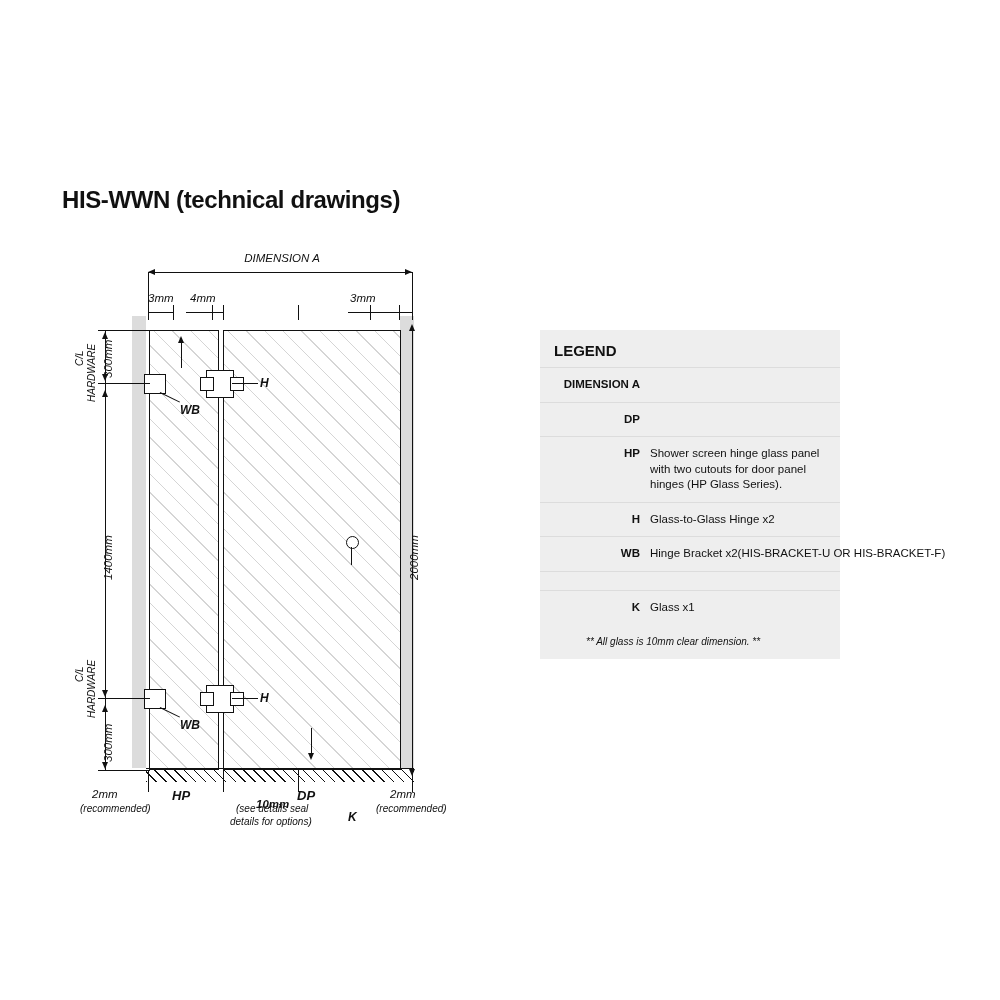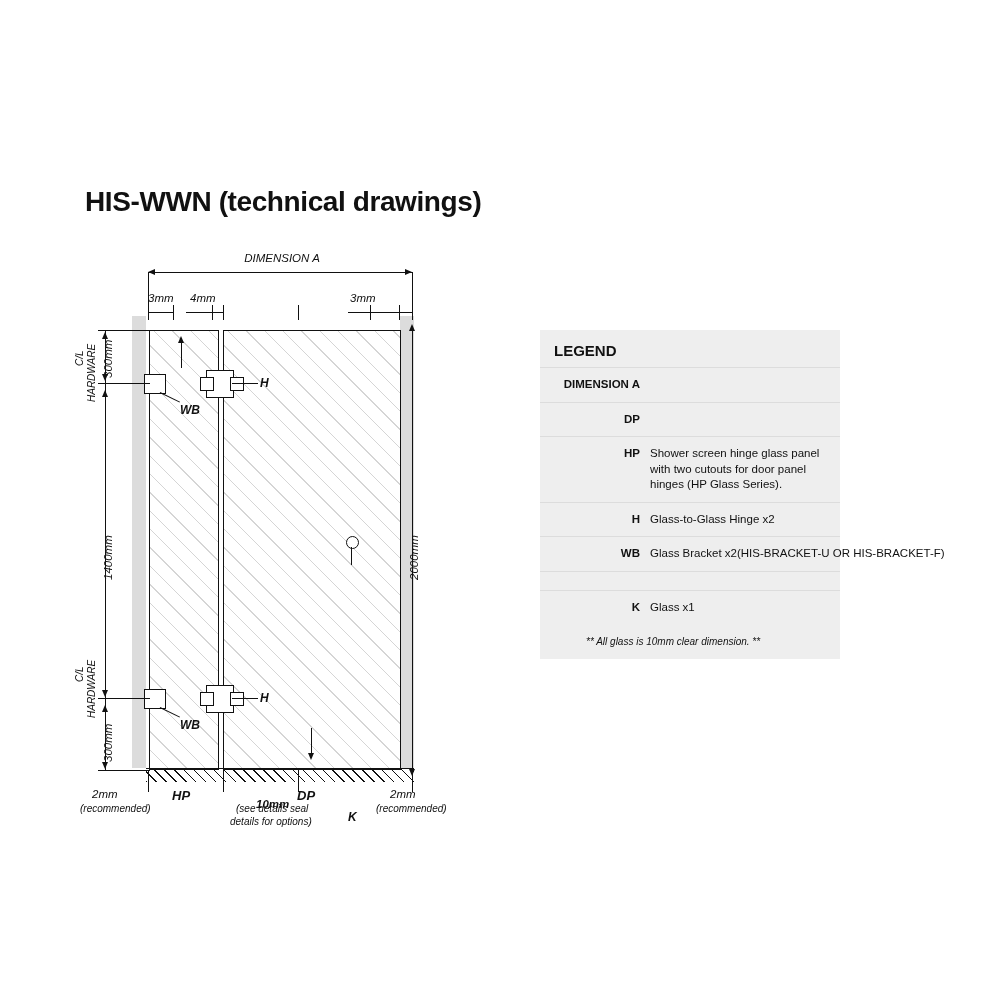--- a/index.html
+++ b/index.html
@@ -6,23 +6,22 @@
   body{
     width:1000px;height:1000px;background:#ffffff;
     font-family:"Liberation Sans", sans-serif;
     color:#111;overflow:hidden;position:relative;
   }
   .page{position:absolute;inset:0;}
 
   
   .title{
     position:absolute;left:62px;top:186px;
-    font-size:28px;font-weight:700;letter-spacing:-0.4px;
+    font-size:24px;font-weight:700;letter-spacing:-0.4px;
     white-space:nowrap;
-    margin-left:23px;
   }
 
   
   .drawing{position:absolute;left:60px;top:250px;width:420px;height:580px;}
 
   
   .wall{position:absolute;background:#dcdcdc;}
   .wall-left{left:72px;top:66px;width:14px;height:452px;}
   .wall-right{left:340px;top:66px;width:14px;height:452px;}
 
@@ -251,21 +250,21 @@
     <div class="legend-row">
       <div class="legend-key">HP</div>
       <div class="legend-desc">Shower screen hinge glass panel with two cutouts for door panel hinges (HP Glass Series).</div>
     </div>
     <div class="legend-row">
       <div class="legend-key">H</div>
       <div class="legend-desc">Glass-to-Glass Hinge x2</div>
     </div>
     <div class="legend-row">
       <div class="legend-key">WB</div>
-      <div class="legend-desc wide">Glass Bracket x2(HIS-BRACKET-U OR HIS-BRACKET-F)</div>
+      <div class="legend-desc wide">Hinge Bracket x2(HIS-BRACKET-U OR HIS-BRACKET-F)</div>
     </div>
     <div class="legend-row spacer"></div>
     <div class="legend-row">
       <div class="legend-key">K</div>
       <div class="legend-desc">Glass x1</div>
     </div>
 
     <div class="legend-note">** All glass is 10mm clear dimension. **</div>
   </div>
 

